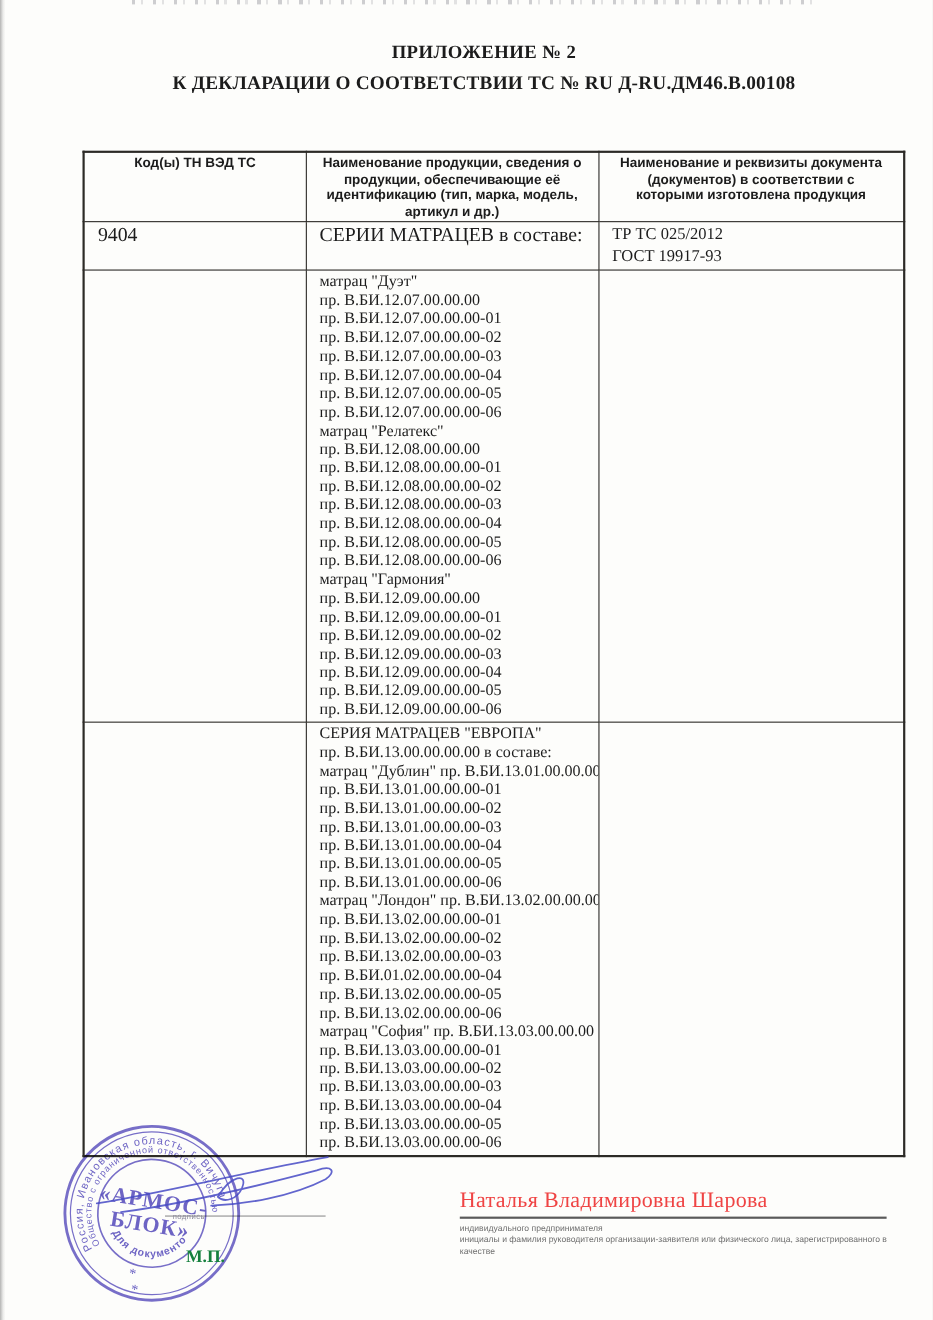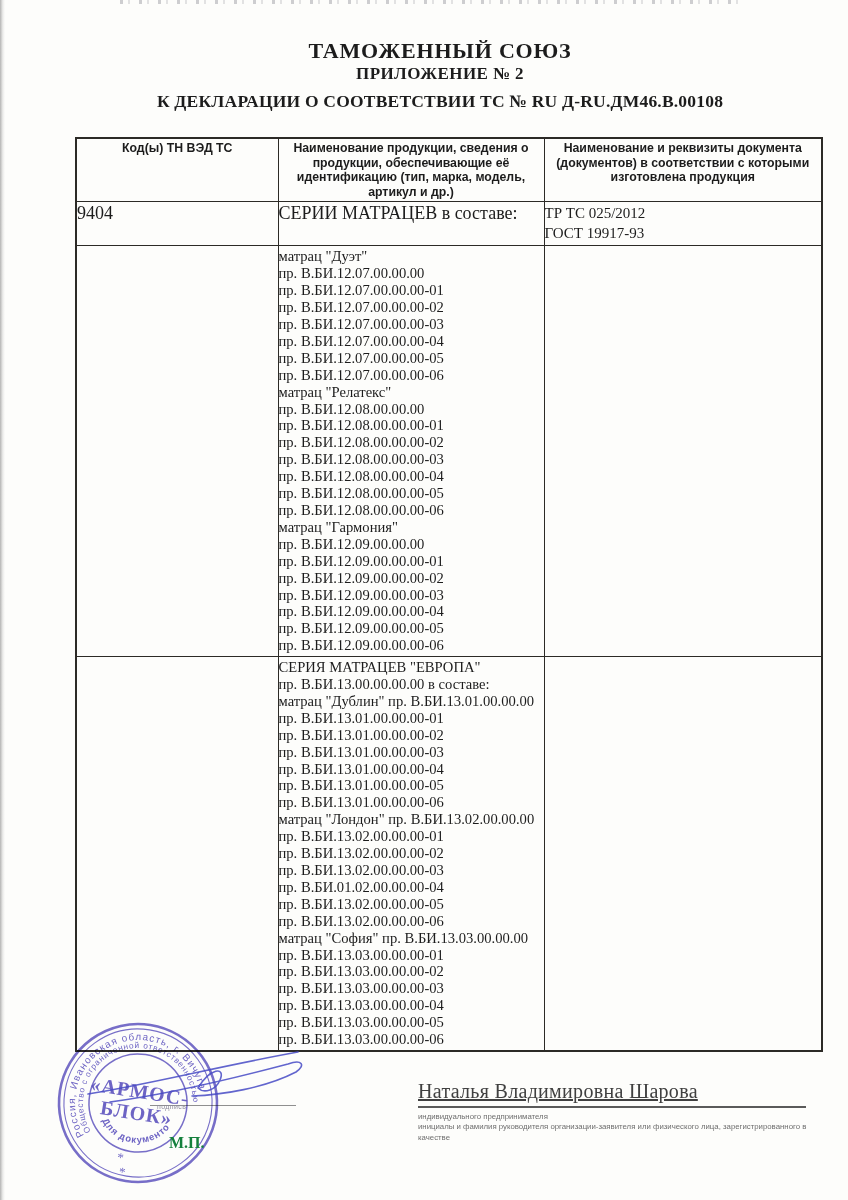--- a/index.html
+++ b/index.html
@@ -15,54 +15,53 @@
   .header{position:absolute;left:60px;top:38px;width:760px;text-align:center;}
   .t1{font-size:22px;font-weight:bold;letter-spacing:.8px;}
   .t2{font-size:17px;font-weight:bold;margin-top:0;letter-spacing:.4px;}
   .t3{font-size:17.5px;font-weight:bold;margin-top:7px;letter-spacing:.2px;}
   .t4{font-size:13.8px;font-weight:bold;margin-top:4px;}
   table.decl-table{
     position:absolute;left:75px;top:137px;width:746px;
     border-collapse:collapse;table-layout:fixed;
     border:2px solid #2c2a26;
   }
-  .decl-table td{border:1.5px solid #2c2a26;vertical-align:top;padding:2px 0;overflow:hidden;}
+  .decl-table td{border:1.5px solid #2c2a26;vertical-align:top;padding:2px 12px;overflow:hidden;}
   col.c1{width:202px;} col.c2{width:266px;} col.c3{width:278px;}
   tr.r-head{height:56px;}
   tr.r-series{height:40px;}
   tr.r-block1{height:405px;}
   tr.r-block2{height:390px;}
   .th{
     font-family:"Liberation Sans", sans-serif;font-weight:bold;
     font-size:12.3px;line-height:14.6px;text-align:center;padding-top:4px;
   }
   .cell-serif{font-size:18px;line-height:19px;}
   .doc-line{font-size:15px;line-height:19.5px;white-space:nowrap;}
   .product-line{font-size:14.6px;line-height:16.9px;white-space:nowrap;}
   .sig-line-left{position:absolute;left:150px;top:1105px;width:146px;height:1px;background:#8f8f8f;}
   .podpis{position:absolute;left:157px;top:1103px;font-family:"Liberation Sans",sans-serif;
     font-size:7px;color:#8d8b9c;letter-spacing:.4px;}
   .mp{position:absolute;left:169px;top:1134px;font-size:16px;font-weight:bold;color:#15803d;z-index:6;}
-  .sig-name{position:absolute;left:418px;top:1080px;font-size:20px;color:#404040;letter-spacing:.3px;text-decoration:underline;}
+  .sig-name{position:absolute;left:418px;top:1080px;font-size:20px;color:#ef4444;letter-spacing:.3px;}
   .sig-underline{position:absolute;left:418px;top:1106px;width:388px;height:1.5px;background:#5a5a5a;}
   .sig-caption{position:absolute;left:418px;top:1112px;width:420px;
     font-family:"Liberation Sans",sans-serif;font-size:7.8px;line-height:10.3px;color:#6e6e6e;}
   .stamp-svg{position:absolute;left:38px;top:1008px;mix-blend-mode:multiply;z-index:4;}
   .sig-svg{position:absolute;left:60px;top:1030px;z-index:5;}
 </style>
 </head>
 <body>
 
 <div class="page">
 
   <div class="scan-edge"></div>
   <div class="top-noise"></div>
 
   <div class="header">
-    <div class="t1">ТАМОЖЕННЫЙ СОЮЗ</div>
     <div class="t2">ПРИЛОЖЕНИЕ № 2</div>
     <div class="t3">К ДЕКЛАРАЦИИ О СООТВЕТСТВИИ ТС № RU Д-RU.ДМ46.В.00108</div>
   </div>
 
   <table class="decl-table">
     <colgroup>
         <col class="c1">
         <col class="c2">
         <col class="c3">
       </colgroup>

